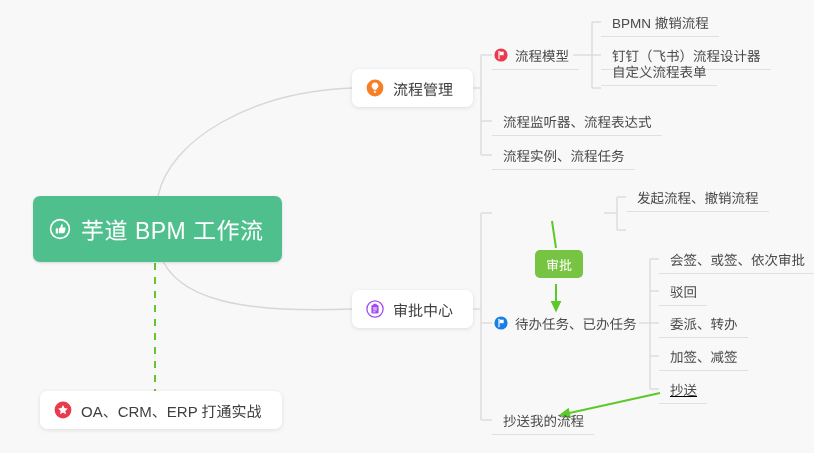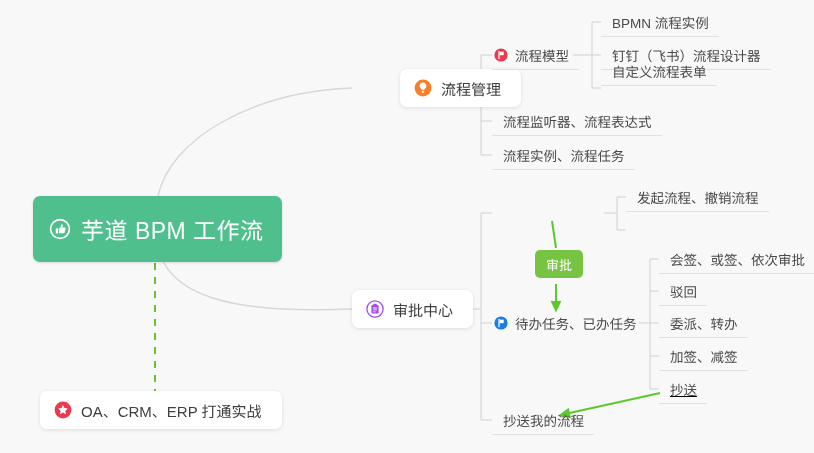--- a/index.html
+++ b/index.html
@@ -171,21 +171,21 @@
       <svg viewBox="0 0 22 22">
         <circle cx="11" cy="11" r="10.2" fill="#ffffff"></circle>
         <circle cx="11" cy="11" r="8.6" fill="#4fc08d"></circle>
         <path d="M7.3 10.2h1.9v5.4H7.3a.55.55 0 0 1-.55-.55v-4.3c0-.3.25-.55.55-.55z" fill="#ffffff"></path>
         <path d="M10 10.4c1-.55 1.85-1.6 2-2.9.06-.55.1-1.2.72-1.25.72-.06 1.12.6 1.12 1.3 0 .66-.22 1.3-.46 1.85h2.2c.72 0 1.2.63 1.02 1.3l-1.02 3.8c-.14.5-.6.86-1.12.86H10z" fill="#ffffff"></path>
       </svg>
     </span>
     <span class="root-label">芋道 BPM 工作流</span>
   </div>
 
-  <div class="node card-node" style="left:352px; top:69px;margin-left:48px;">
+  <div class="node card-node" style="left:352px; top:69px;">
     <span class="icon icon-18">
       <svg viewBox="0 0 18 18">
         <circle cx="9" cy="9" r="8.4" fill="#f77f28"></circle>
         <path d="M9 3.6a3.4 3.4 0 0 0-1.9 6.25c.3.2.48.53.48.9v.12h2.84v-.12c0-.37.18-.7.48-.9A3.4 3.4 0 0 0 9 3.6z" fill="#ffffff"></path>
         <rect x="7.6" y="11.7" width="2.8" height="0.95" rx="0.45" fill="#ffffff"></rect>
         <rect x="7.9" y="13.2" width="2.2" height="0.9" rx="0.45" fill="#ffffff"></rect>
       </svg>
     </span>
     <span class="card-label">流程管理</span>
   </div>
@@ -195,21 +195,21 @@
       <svg viewBox="0 0 14 14">
         <circle cx="7" cy="7" r="6.6" fill="#ea3a4e"></circle>
         <path d="M5 3.3v7.4" stroke="#ffffff" stroke-width="1.15" stroke-linecap="round"></path>
         <path d="M5.6 3.7h4.1v3.5H5.6z" fill="#ffffff"></path>
       </svg>
     </span>
     <span class="plain-label">流程模型</span>
   </div>
 
   <div class="node plain-node" style="left:601px; top:7px;">
-    <span class="plain-label">BPMN 流程实例</span>
+    <span class="plain-label">BPMN 撤销流程</span>
   </div>
   <div class="node plain-node" style="left:601px; top:40px;">
     <span class="plain-label">钉钉（飞书）流程设计器</span>
   </div>
   <div class="node plain-node" style="left:601px; top:56px;">
     <span class="plain-label">自定义流程表单</span>
   </div>
 
   <div class="node plain-node" style="left:492px; top:106px;">
     <span class="plain-label">流程监听器、流程表达式</span>

